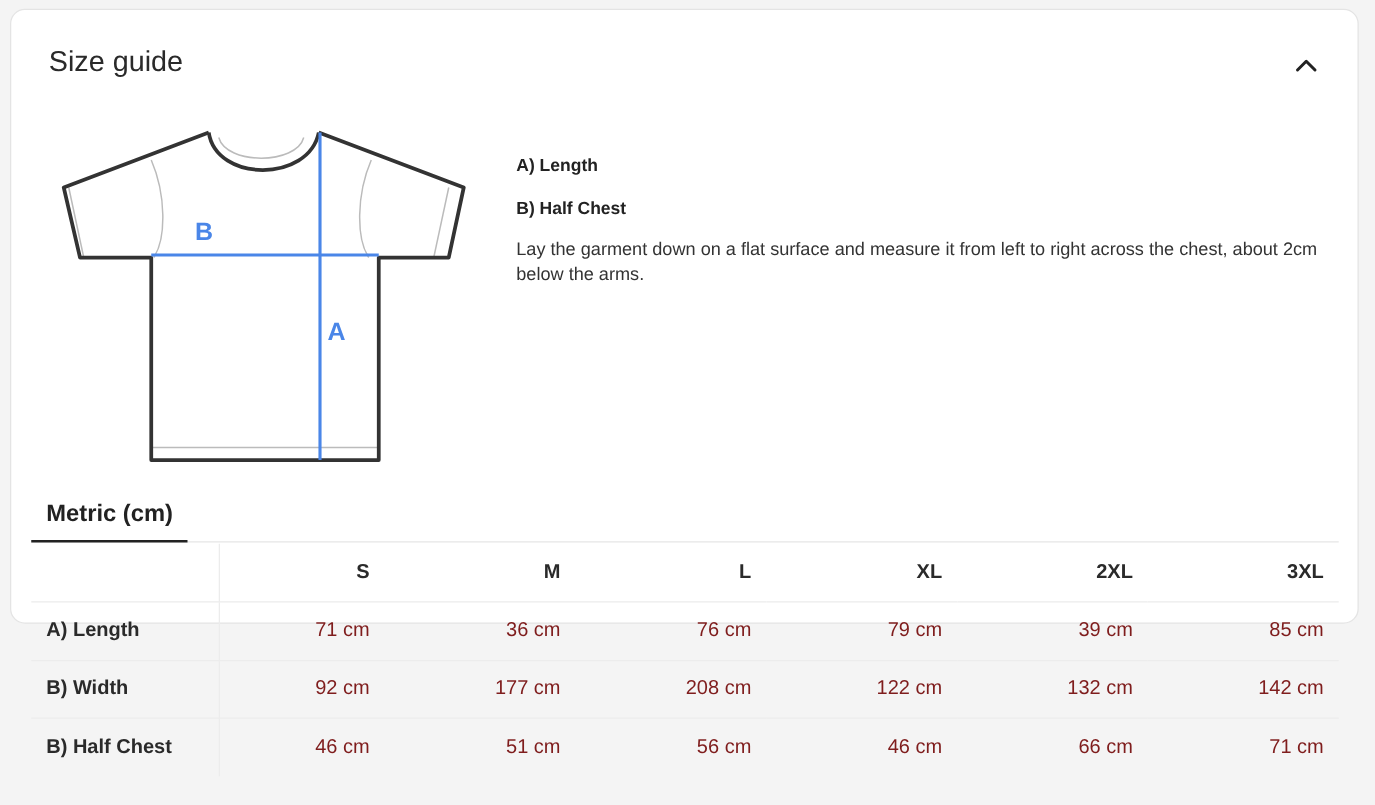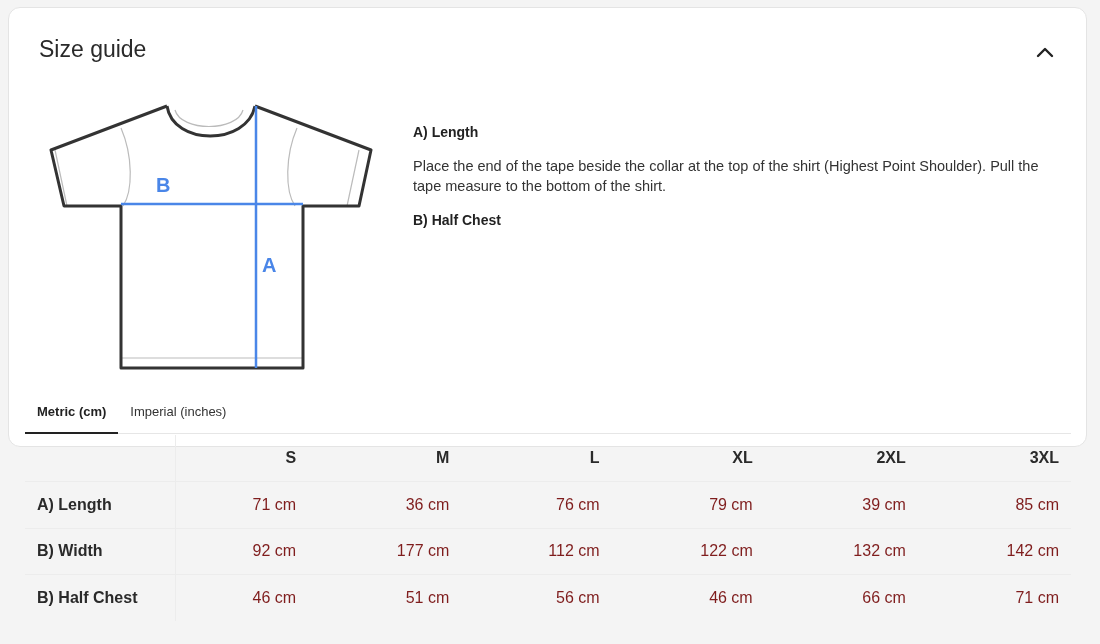--- a/index.html
+++ b/index.html
@@ -1,34 +1,34 @@
 <!DOCTYPE html>
 <html><head>
 <meta charset="utf-8">
 <style>
   * { box-sizing: border-box; margin: 0; padding: 0; }
   html, body { width: 1100px; height: 644px; background: #f4f4f4; overflow: hidden; }
   body { font-family: "Liberation Sans", sans-serif; color: #222; }
   .card {
-    position: absolute; left: 8px; top: 7px; width: 1079px; height: 440px;
+    position: absolute; left: 8px; top: 7px; width: 1079px; height: 492px;
     background: #fff; border: 1px solid #e4e4e4; border-radius: 12px;
   }
   .title {
     position: absolute; left: 30px; top: 28px; font-size: 23px; color: #2a2a2a; font-weight: 400;
   }
   .collapse-btn {
     position: absolute; left: 1022px; top: 30px; width: 28px; height: 28px;
     display: flex; align-items: center; justify-content: center; cursor: pointer;
   }
   .shirt { position: absolute; left: 32px; top: 88px; width: 332px; height: 280px; }
   .desc { position: absolute; left: 404px; top: 114px; width: 650px; font-size: 14.5px; line-height: 20px; color: #333; }
   .desc h4 { font-size: 14px; font-weight: 700; color: #222; margin-bottom: 14px; }
   .desc p { margin-bottom: 14px; }
   .tabs { position: absolute; left: 16px; top: 390px; width: 1046px; height: 36px; border-bottom: 1px solid #e6e6e6; display: flex; }
-  .tab { font-size: 13px; padding: 2px 12px 0 12px; height: 36px; line-height: 24px; cursor: pointer; color: #333; }
+  .tab { font-size: 19px; padding: 2px 12px 0 12px; height: 36px; line-height: 24px; cursor: pointer; color: #333; }
   .tab.active { font-weight: 700; color: #222; border-bottom: 2px solid #222; }
   table { position: absolute; left: 16px; top: 427px; width: 1046px; border-collapse: collapse; font-size: 16px; }
   th, td { height: 46.5px; border-bottom: 1px solid #ececec; padding-right: 12px; text-align: right; color: #7f1d1d; }
   th { font-weight: 700; color: #2a2a2a; }
   tr:last-child td { border-bottom: none; }
   td.rowlabel, th.corner { text-align: left; padding-left: 12px; width: 150px; border-right: 1px solid #ececec; font-weight: 700; color: #2a2a2a; }
   td.val { font-weight: 400; }
 </style>
 </head>
 <body>
@@ -57,27 +57,26 @@
     <path d="M126,10 C132,50 206,50 214,10" fill="none" stroke="#333" stroke-width="3"></path>
 
     <line x1="80" y1="108" x2="262" y2="108" stroke="#4a86e8" stroke-width="2.5"></line>
     <line x1="215" y1="10" x2="215" y2="272" stroke="#4a86e8" stroke-width="2.5"></line>
     <text x="115" y="96" font-family="Liberation Sans, sans-serif" font-size="20" font-weight="700" fill="#4a86e8">B</text>
     <text x="221" y="176" font-family="Liberation Sans, sans-serif" font-size="20" font-weight="700" fill="#4a86e8">A</text>
   </svg>
 
   <div class="desc">
     <h4>A) Length</h4>
-    <p>Place the end of the tape beside the collar at the top of the shirt (Highest Point Shoulder). Pull the tape measure to the bottom of the shirt.</p>
     <h4>B) Half Chest</h4>
+    <p>Lay the garment down on a flat surface and measure it from left to right across the chest, about 2cm below the arms.</p>
   </div>
 
   <div class="tabs">
     <div class="tab active">Metric (cm)</div>
-    <div class="tab">Imperial (inches)</div>
   </div>
 
   <table>
     <thead>
       <tr>
         <th class="corner"></th>
         <th>S</th>
         <th>M</th>
         <th>L</th>
         <th>XL</th>
@@ -92,21 +91,21 @@
         <td class="val">36 cm</td>
         <td class="val">76 cm</td>
         <td class="val">79 cm</td>
         <td class="val">39 cm</td>
         <td class="val">85 cm</td>
       </tr>
       <tr>
         <td class="rowlabel">B) Width</td>
         <td class="val">92 cm</td>
         <td class="val">177 cm</td>
-        <td class="val">112 cm</td>
+        <td class="val">208 cm</td>
         <td class="val">122 cm</td>
         <td class="val">132 cm</td>
         <td class="val">142 cm</td>
       </tr>
       <tr>
         <td class="rowlabel">B) Half Chest</td>
         <td class="val">46 cm</td>
         <td class="val">51 cm</td>
         <td class="val">56 cm</td>
         <td class="val">46 cm</td>

